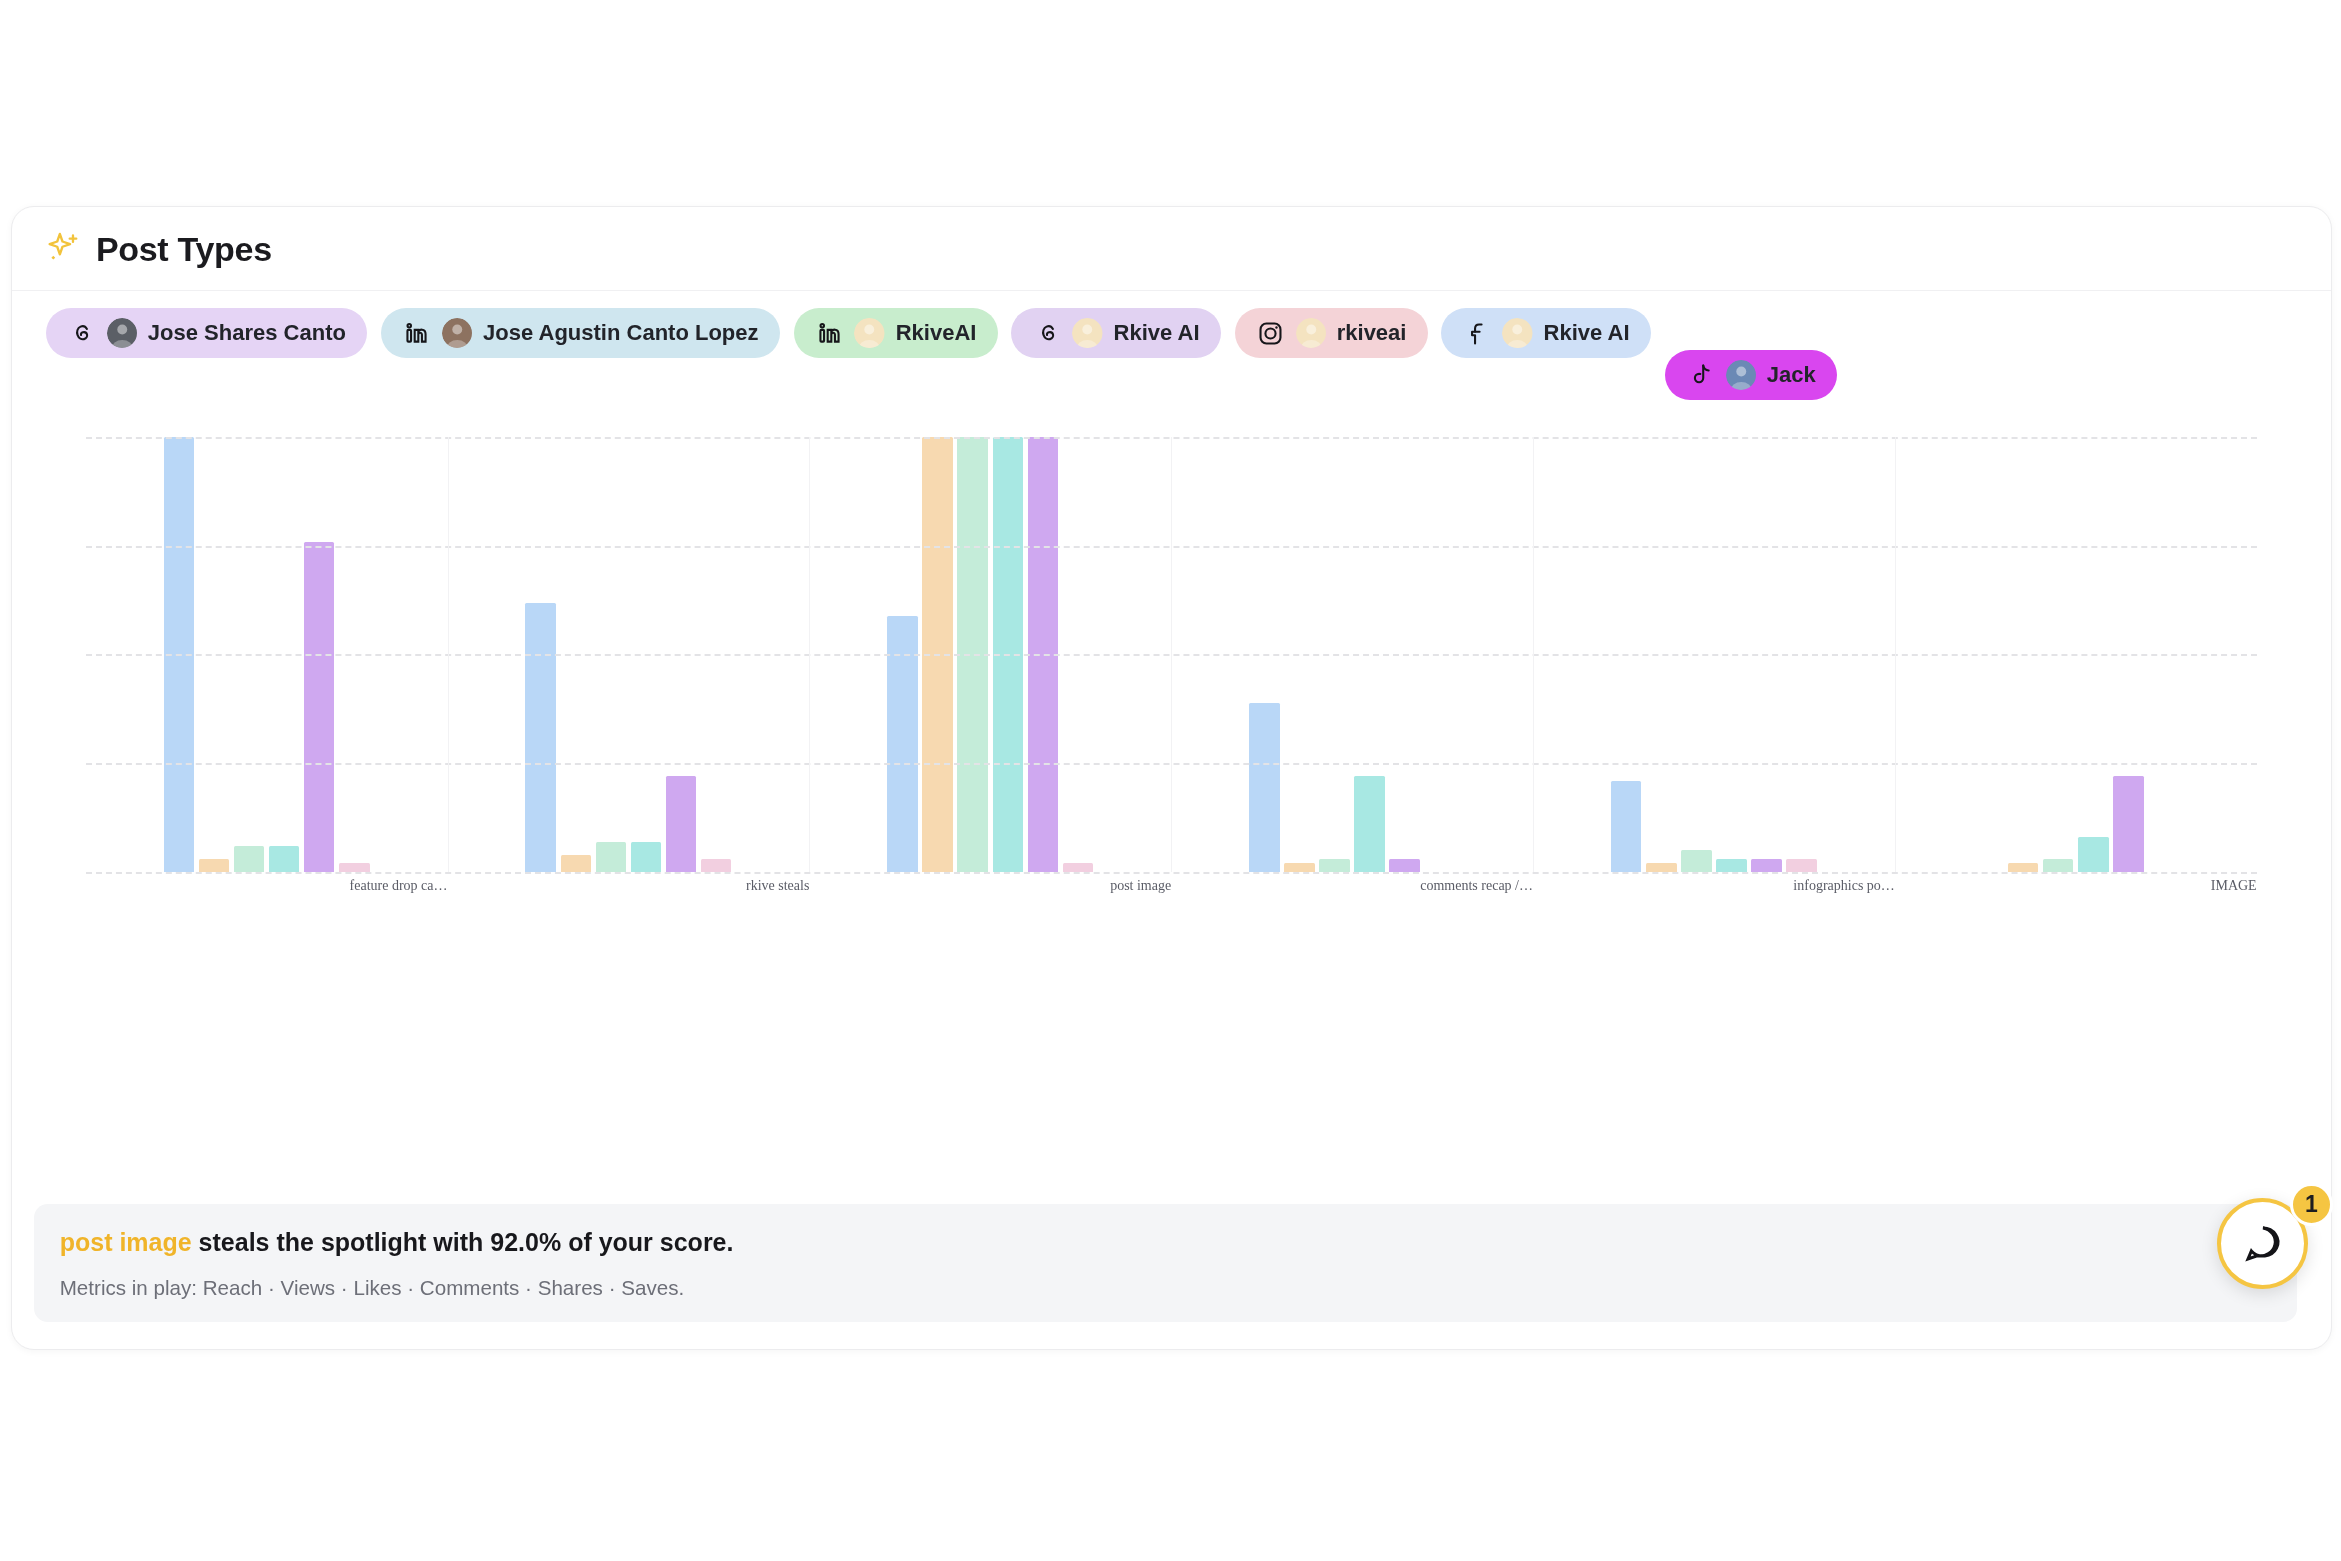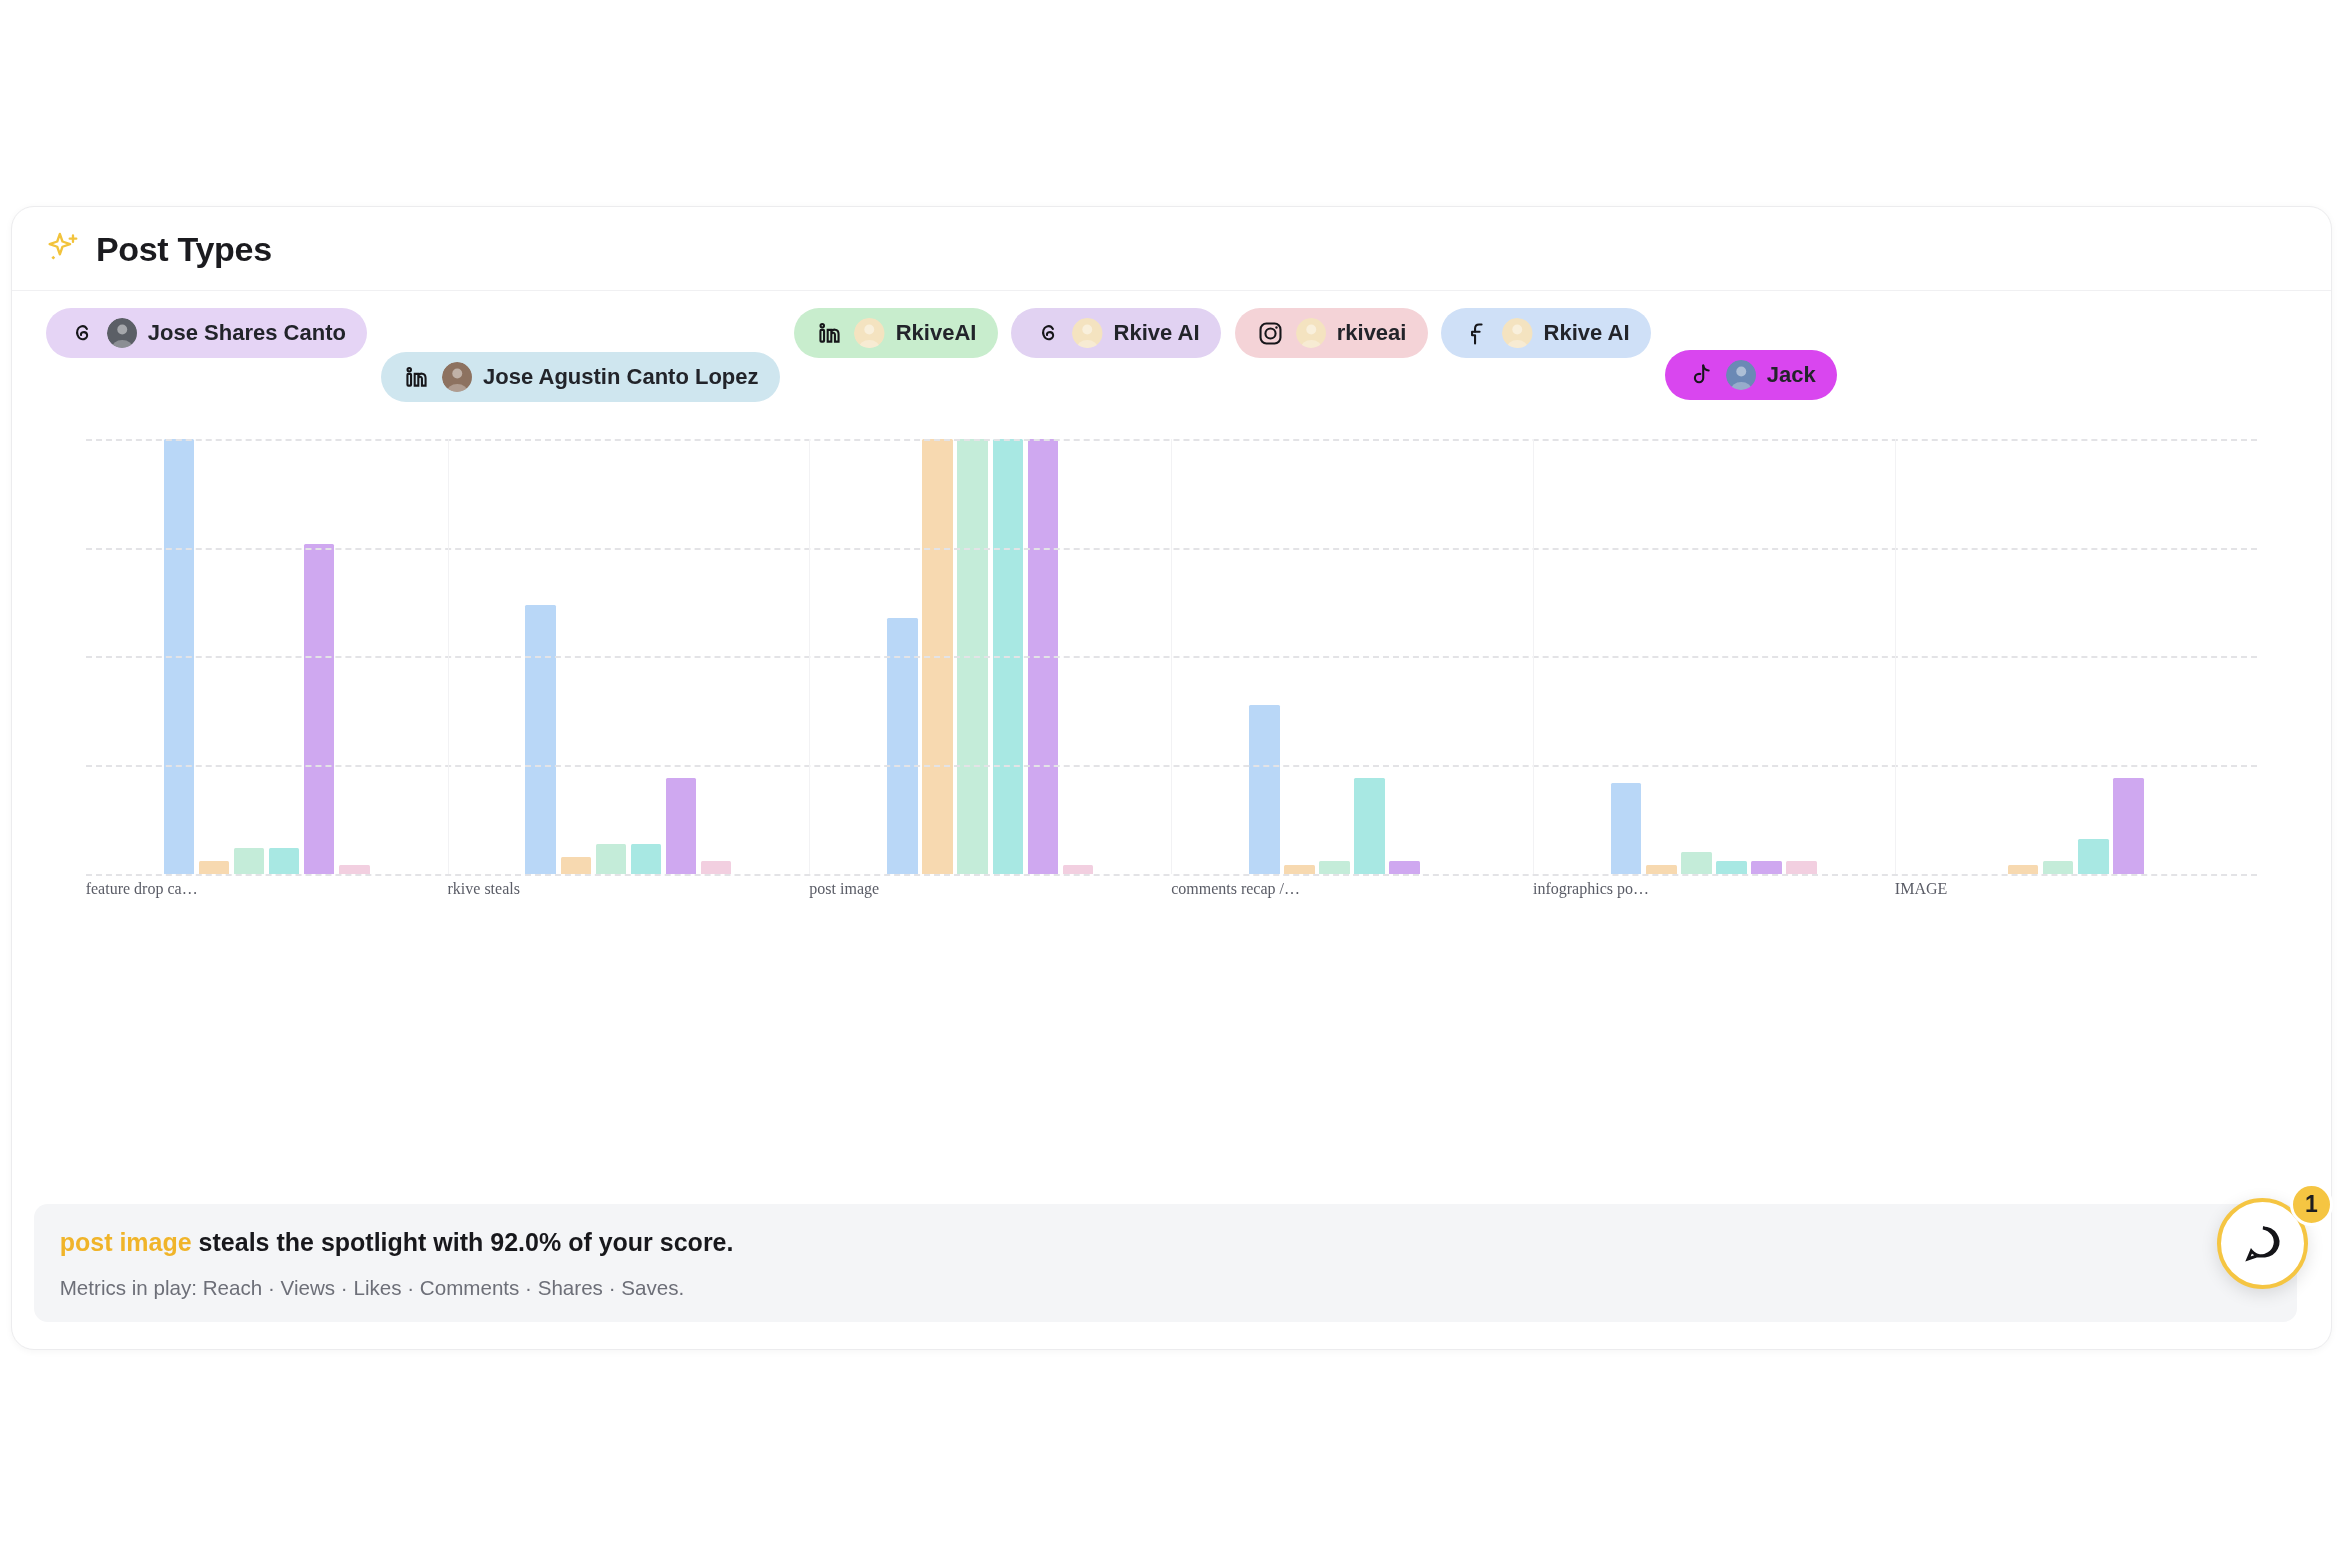--- a/index.html
+++ b/index.html
@@ -94,23 +94,23 @@
   }
   .bar {
     width: 30.5px; border-radius: 1.5px 1.5px 0 0;
     min-height: 0;
   }
   .xlabels {
     position: absolute; left: 40px; right: 40px; top: 441px;
     display: flex;
   }
   .xlab {
-    flex: 1 1 0; text-align: left;
+    flex: 1 1 0; text-align: right;
     font-family: "Liberation Serif", serif;
-    font-size: 16px; color: #5a5c66;
+    font-size: 14px; color: #5a5c66;
     white-space: nowrap; overflow: hidden; text-overflow: ellipsis;
   }
 
   
   .insight {
     position: absolute; left: 22px; right: 34px; bottom: 27.4px;
     background: #f4f5f7; border-radius: 13.7px;
     padding: 23px 26px 20px 26px;
   }
   .insight-head {
@@ -168,21 +168,21 @@
         <svg class="plat-ico" viewBox="0 0 32 32">
       <path d="M22 11 c-1.6-2.8-4.6-3.6-7-2.6 c-3.4 1.4-4.6 5.6-3.4 9.2 c1.1 3.3 4.1 5.4 7.2 4.6 c2.6-.7 3.8-3 3.3-5 c-.5-2-2.6-3-4.6-2.6 c-1.7.4-2.5 1.9-2 3.1" stroke="#16161a" stroke-width="2.3" fill="none" stroke-linecap="round"></path>
     </svg>
         <svg class="avatar" viewBox="0 0 40 40">
     <circle cx="20" cy="20" r="20" fill="#5b5f66"></circle>
     <circle cx="20" cy="15" r="6.5" fill="rgba(255,255,255,.45)"></circle>
     <path d="M6 40 a14 11 0 0 1 28 0 Z" fill="rgba(255,255,255,.3)"></path>
   </svg>
         <span>Jose Shares Canto</span>
       </div>
-      <div class="account-chip" style="background: rgb(207, 230, 239); margin-top: 44px;">
+      <div class="account-chip" style="background: rgb(207, 230, 239);">
         <svg class="plat-ico" viewBox="0 0 32 32">
       <circle cx="8" cy="7.5" r="1.9" stroke="#16161a" stroke-width="2.3" fill="none"></circle>
       <rect x="6" y="12" width="4" height="13" rx="1" stroke="#16161a" stroke-width="2.3" fill="none"></rect>
       <path d="M14 25 V12 h4 v1.8 c1-1.6 2.6-2.2 4.2-2 c2.4.3 3.8 2 3.8 4.8 V25 h-4 v-7.5 c0-1.4-.8-2.3-2-2.3 c-1.2 0-2 .9-2 2.3 V25 Z" stroke="#16161a" stroke-width="2.3" fill="none"></path>
     </svg>
         <svg class="avatar" viewBox="0 0 40 40">
     <circle cx="20" cy="20" r="20" fill="#8d7260"></circle>
     <circle cx="20" cy="15" r="6.5" fill="rgba(255,255,255,.45)"></circle>
     <path d="M6 40 a14 11 0 0 1 28 0 Z" fill="rgba(255,255,255,.3)"></path>
   </svg>

